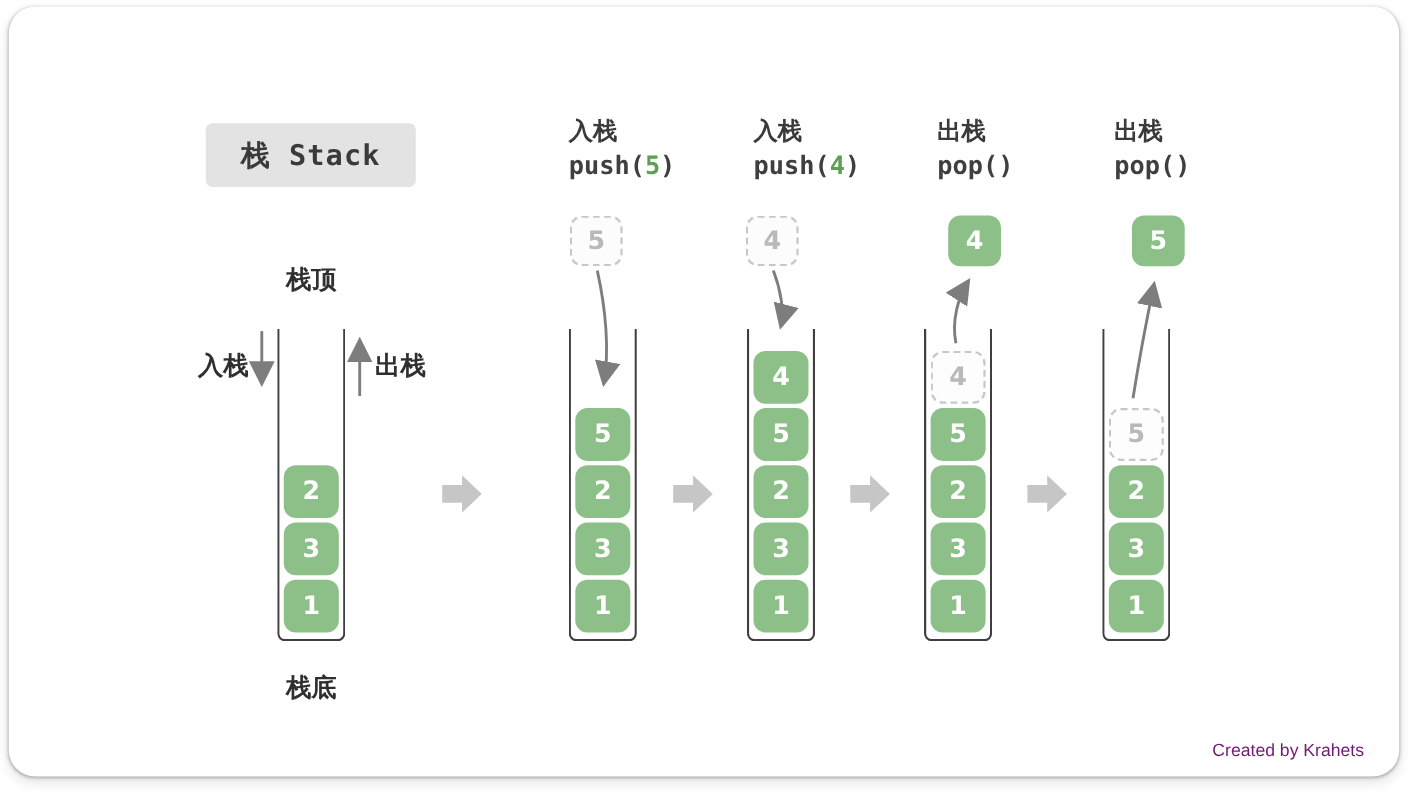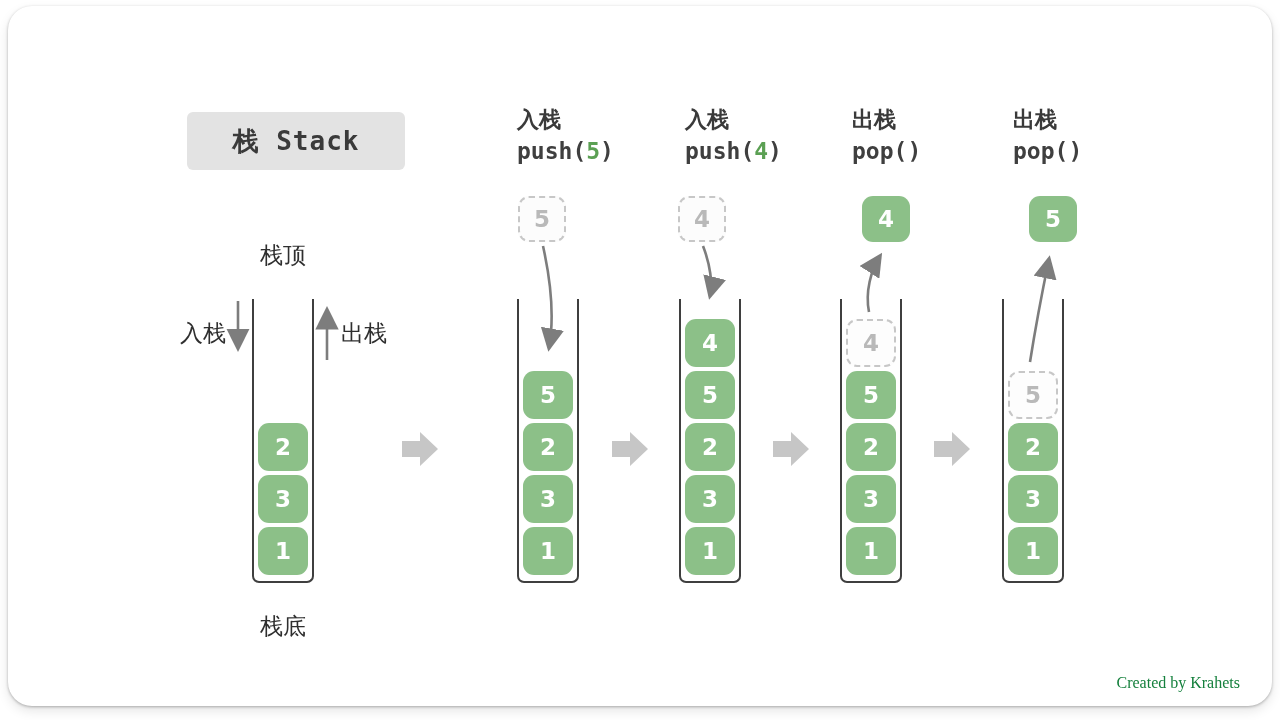--- a/index.html
+++ b/index.html
@@ -10,28 +10,28 @@
     --ghost-text:#b9b9b9; --wall:#3f3f3f; --arrow:#7d7d7d;
     --block-arrow:#c6c6c6; --title-bg:#e3e3e3; --text-dark:#3a3a3a;
   }
   .stage{position:relative;width:1280px;height:720px;}
   .card{
     position:absolute;left:8px;top:6px;width:1264px;height:700px;
     background:#ffffff;border-radius:24px;
     box-shadow:0 1px 3px rgba(0,0,0,.28), 0 5px 12px rgba(0,0,0,.10);
   }
   .title-box{
-    position:absolute;left:187px;top:112px;width:218px;height:58px;
+    position:absolute;left:187px;top:112px;width:191px;height:58px;
     background:var(--title-bg);border-radius:6px;
     display:flex;align-items:center;justify-content:center;
     font-family:"DejaVu Sans Mono", monospace;font-weight:700;
     font-size:26px;color:var(--text-dark);letter-spacing:1px;
   }
   .cjk-label{
-    position:absolute;font-weight:400;font-size:23px;color:#2f2f2f;line-height:26px;
+    position:absolute;font-weight:700;font-size:23px;color:#2f2f2f;line-height:26px;
   }
   .center62{width:62px;text-align:center;}
   .col-header{position:absolute;top:106px;color:var(--text-dark);}
   .col-header .op-line{display:block;font-size:22px;font-weight:600;line-height:28px;}
   .col-header .code-line{
     display:block;margin-top:3px;font-family:"DejaVu Sans Mono", monospace;
     font-size:23px;font-weight:600;color:#3f3f3f;line-height:28px;
   }
   .col-header .arg{color:var(--code-green);font-weight:700;}
   .stack-box{
@@ -48,21 +48,21 @@
   .cell.ghost{background:#fdfdfd;border:2px dashed var(--ghost-border);color:var(--ghost-text);}
   .float-cell{
     position:absolute;top:196px;width:48px;height:46px;box-sizing:border-box;border-radius:11px;
     display:flex;align-items:center;justify-content:center;font-weight:700;font-size:23px;
   }
   .float-cell.solid{background:var(--green);color:#ffffff;}
   .float-cell.ghost{background:#fcfcfc;border:2px dashed var(--ghost-border);color:var(--ghost-text);}
   .arrow-layer{position:absolute;left:0;top:0;pointer-events:none;}
   .footer{
     position:absolute;right:40px;top:674px;
-    font-family:Liberation Serif, serif;font-size:16px;color:#15803d;
+    font-family:Liberation Sans, sans-serif;font-size:16px;color:#701a75;
   }
 </style>
 </head>
 <body style="--green: #8cc088; --code-green: #5ba053; --ghost-border: #c7c7c7; --ghost-text: #b9b9b9; --wall: #3f3f3f; --arrow: #7d7d7d; --block-arrow: #c6c6c6; --title-bg: #e3e3e3; --text-dark: #3a3a3a;">
 
 <div class="stage">
   <div class="card"></div>
 
   <div class="title-box">
     <span>栈 Stack</span>

